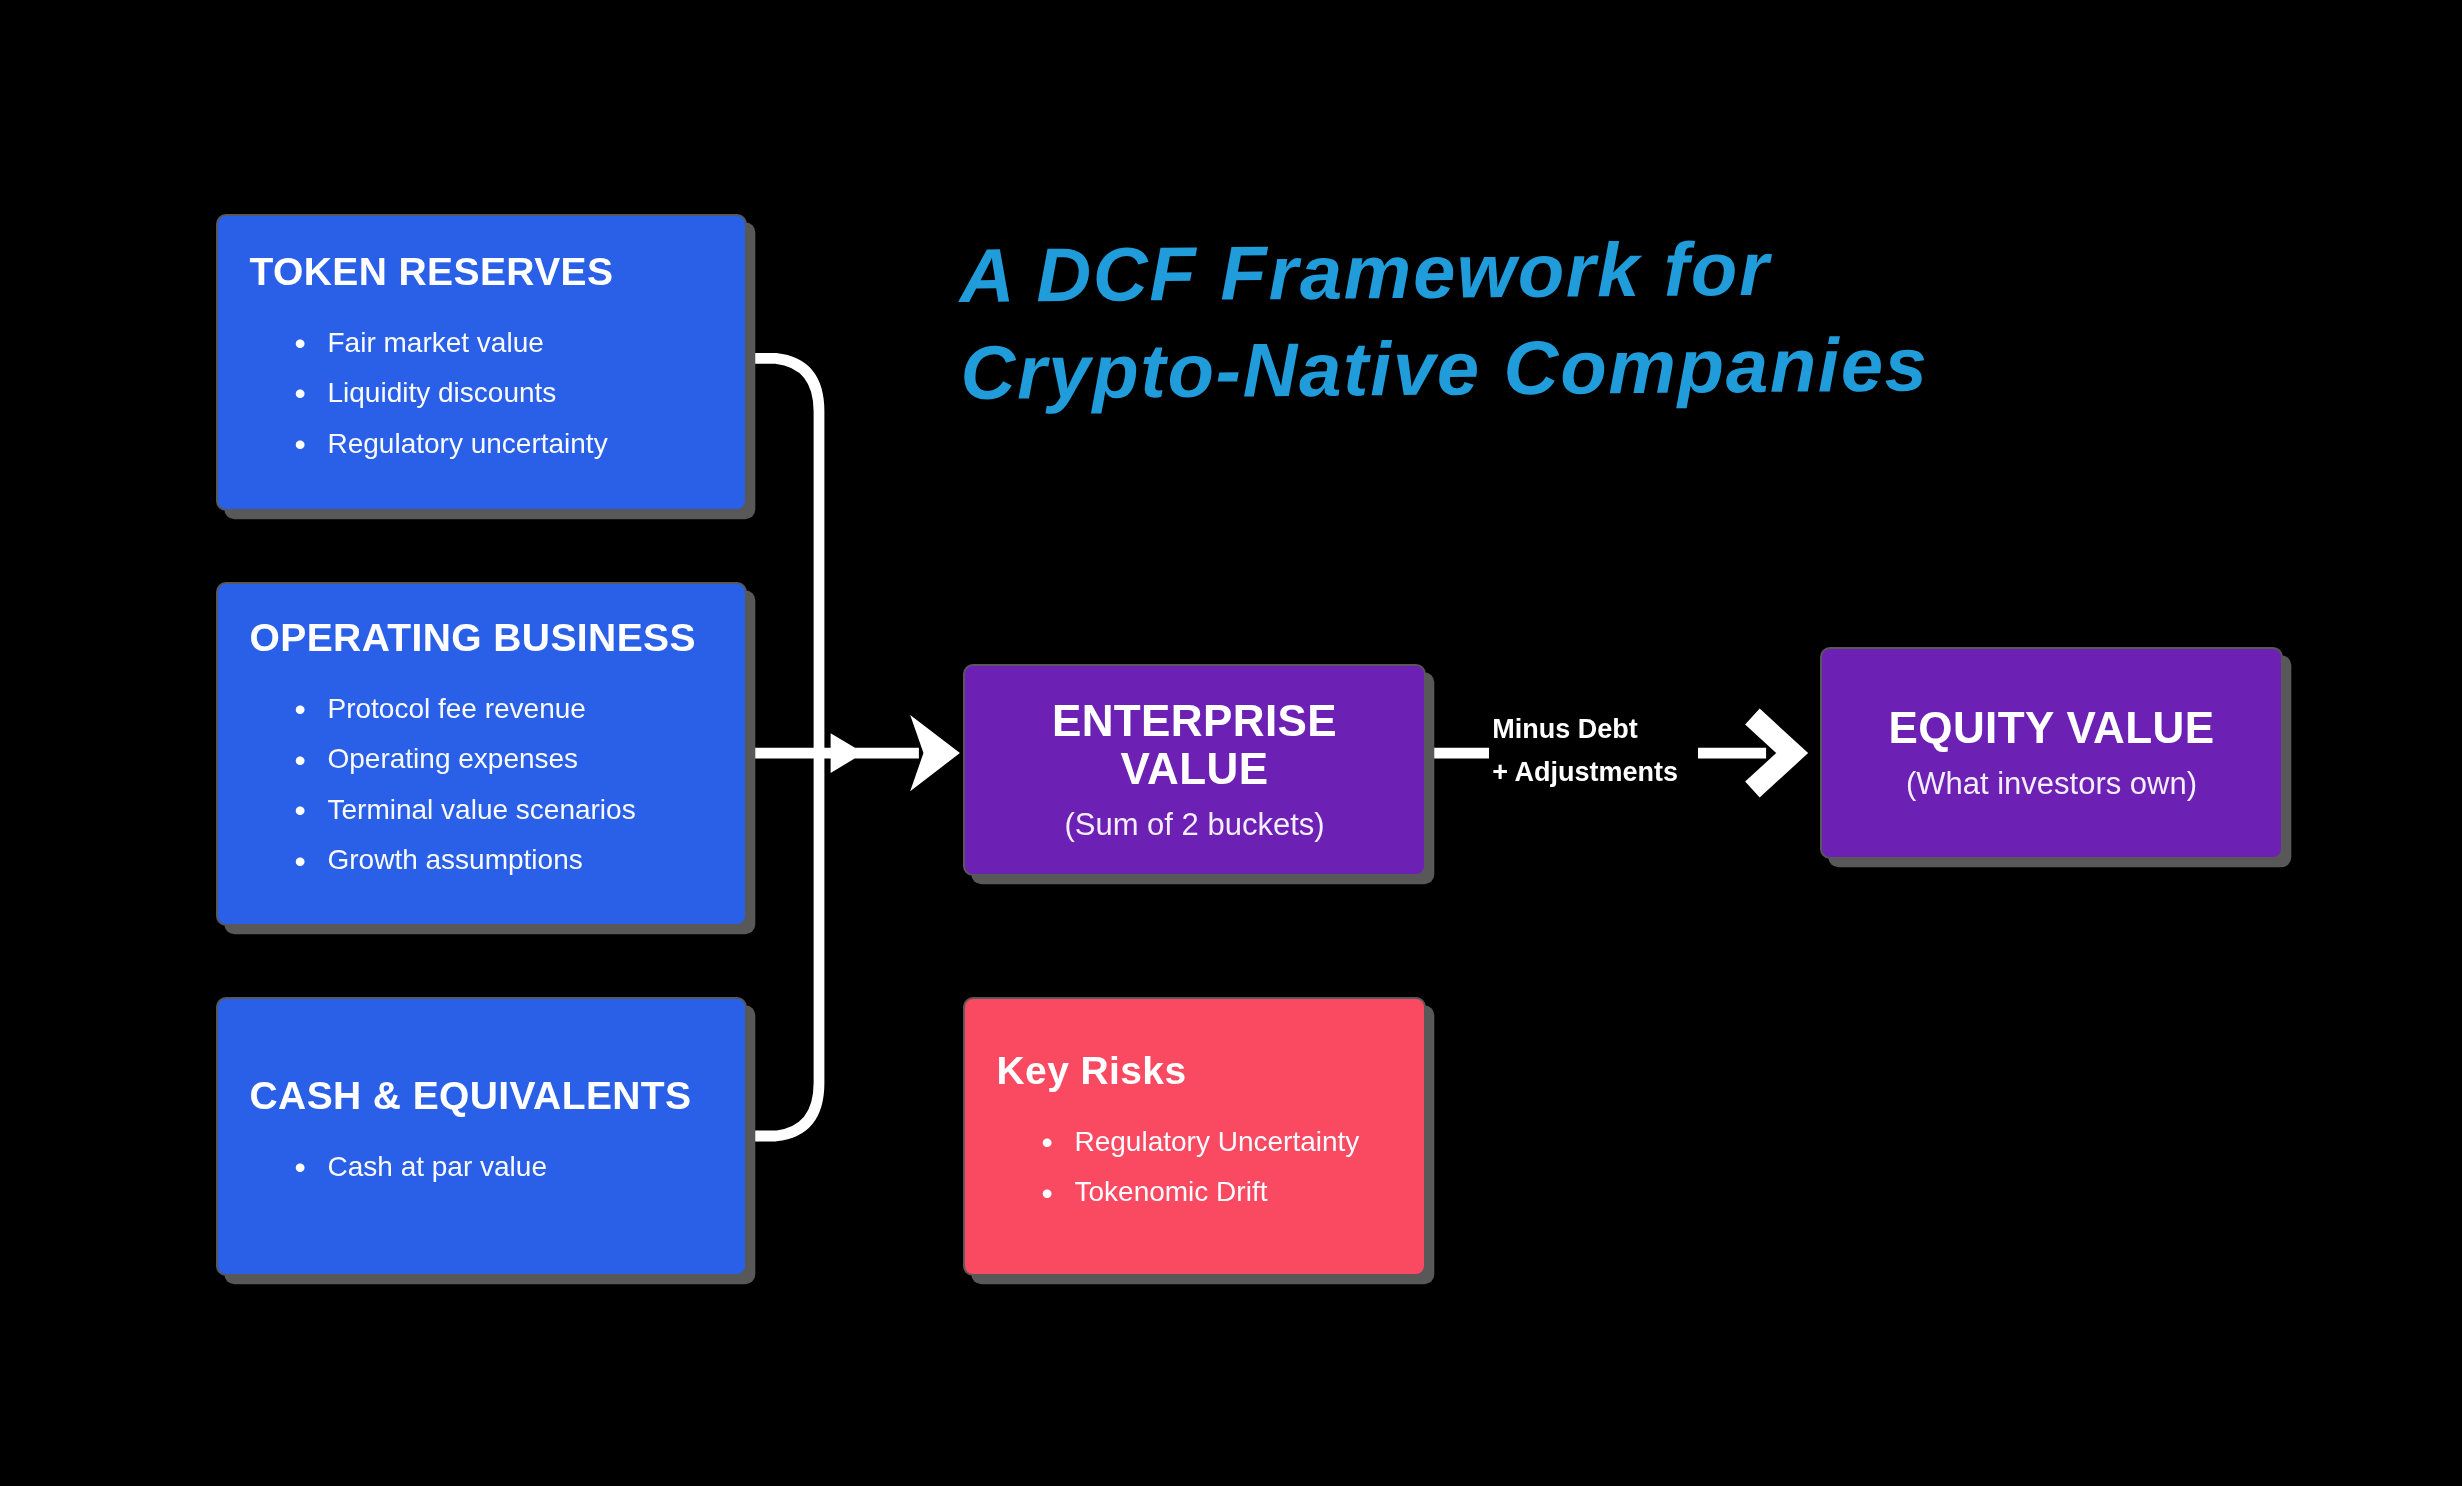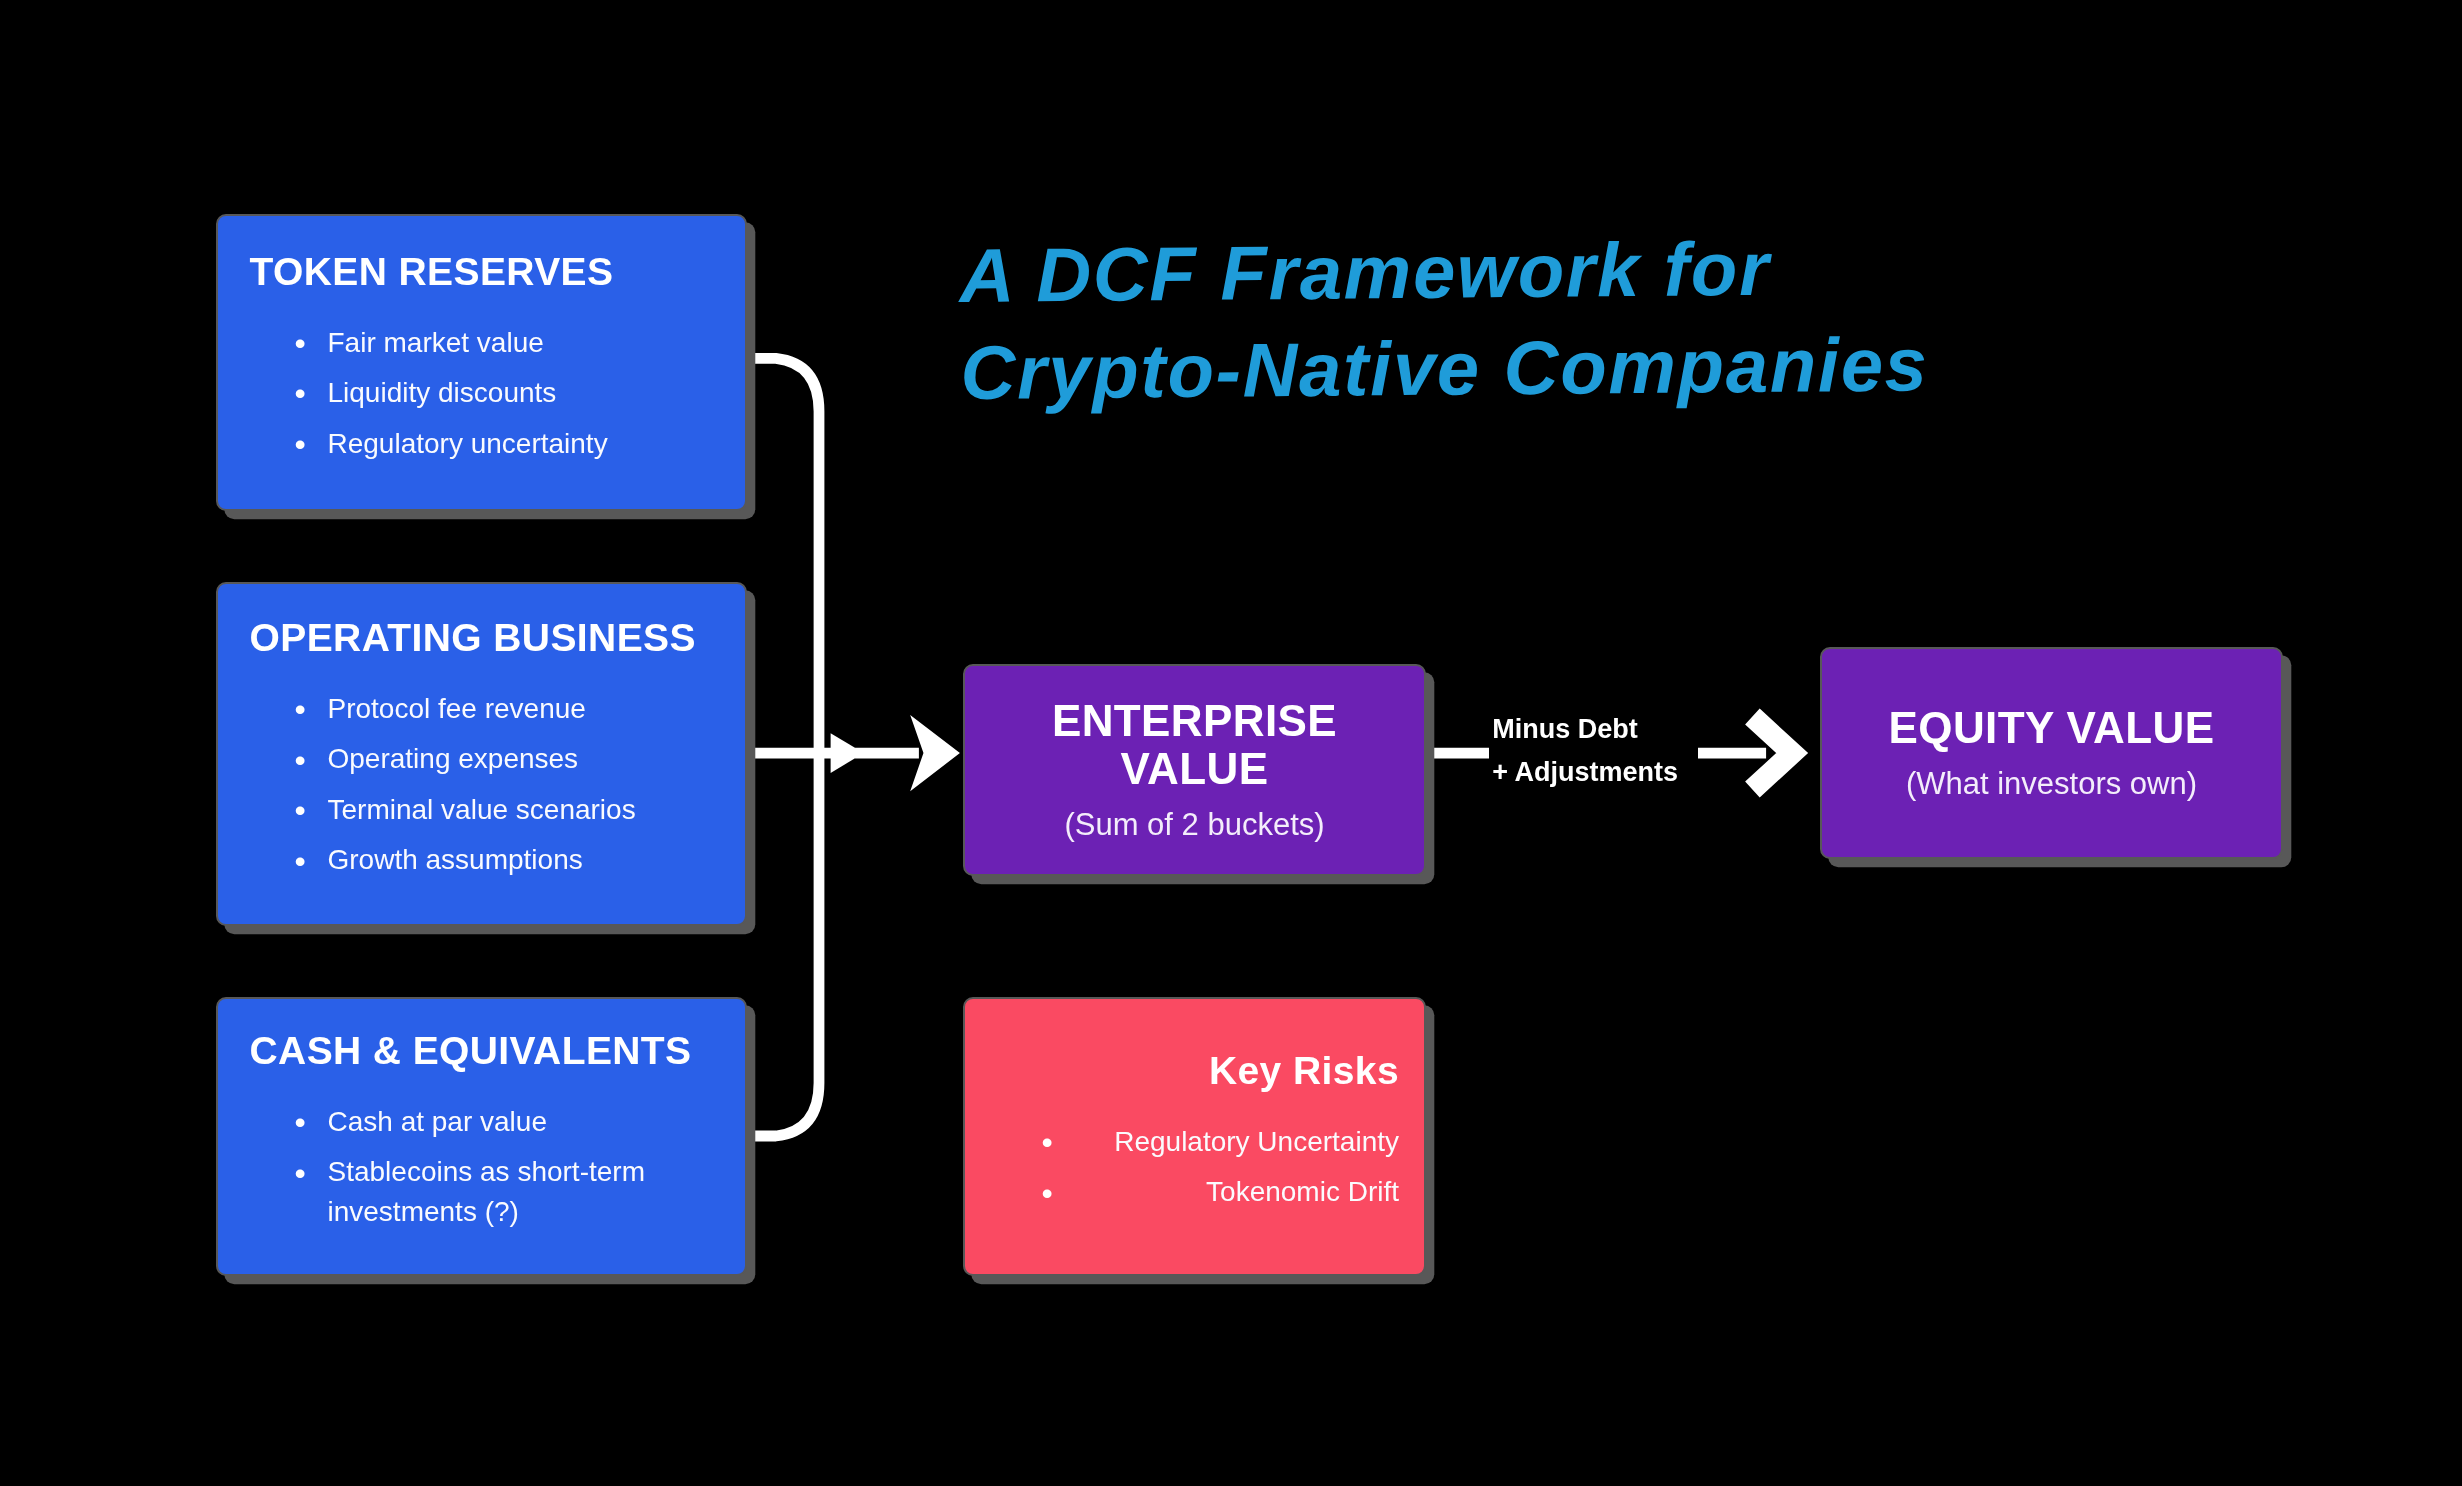--- a/index.html
+++ b/index.html
@@ -20,21 +20,21 @@
   .canvas{position:absolute;inset:0;}
   svg.connectors{position:absolute;left:0;top:0;z-index:1;}
   .box{
     position:absolute;z-index:2;display:flex;flex-direction:column;justify-content:center;
     border:2.5px solid var(--shadow-gray);border-radius:10px;
     box-shadow:8.3px 8.3px 0 var(--shadow-gray);
     padding:25px 25px 25px 31.5px;
   }
   .box.blue{background:var(--bucket-blue);}
   .box.purple{background:var(--value-purple);align-items:center;text-align:center;padding:16.6px;}
-  .box.red{background:var(--risk-red);text-align:right;}
+  .box.red{background:var(--risk-red);}
   .box h2{font-size:39px;font-weight:700;letter-spacing:0.4px;line-height:1.1;}
   .box.purple h2{font-size:44px;}
   .box .subtitle{font-size:31px;font-weight:400;margin-top:13.3px;color:#F4EDFB;}
   ul.bullets{list-style:none;margin-top:18px;}
   ul.bullets li{
     position:relative;font-size:28px;line-height:1.42;margin:10.8px 0;
     padding-left:38px;margin-left:40px;max-width:431px;color:#FAFBFE;
   }
   ul.bullets li::before{
     content:"\2022";position:absolute;left:5px;top:-1.7px;font-size:1.15em;color:#ffffff;
@@ -97,21 +97,20 @@
         <li>Operating expenses</li>
         <li>Terminal value scenarios</li>
         <li>Growth assumptions</li>
       </ul>
   </section>
 
   <section class="box blue" id="cash-box">
     <h2>CASH &amp; EQUIVALENTS</h2>
     <ul class="bullets">
         <li>Cash at par value</li>
-        <li>Stablecoins as short-term investments (?)</li>
       </ul>
   </section>
 
   <section class="box purple" id="ev-box">
     <h2>ENTERPRISE VALUE</h2>
     <div class="subtitle">(Sum of 2 buckets)</div>
   </section>
 
   <div class="arrow-label">
     <span>Minus Debt</span>

